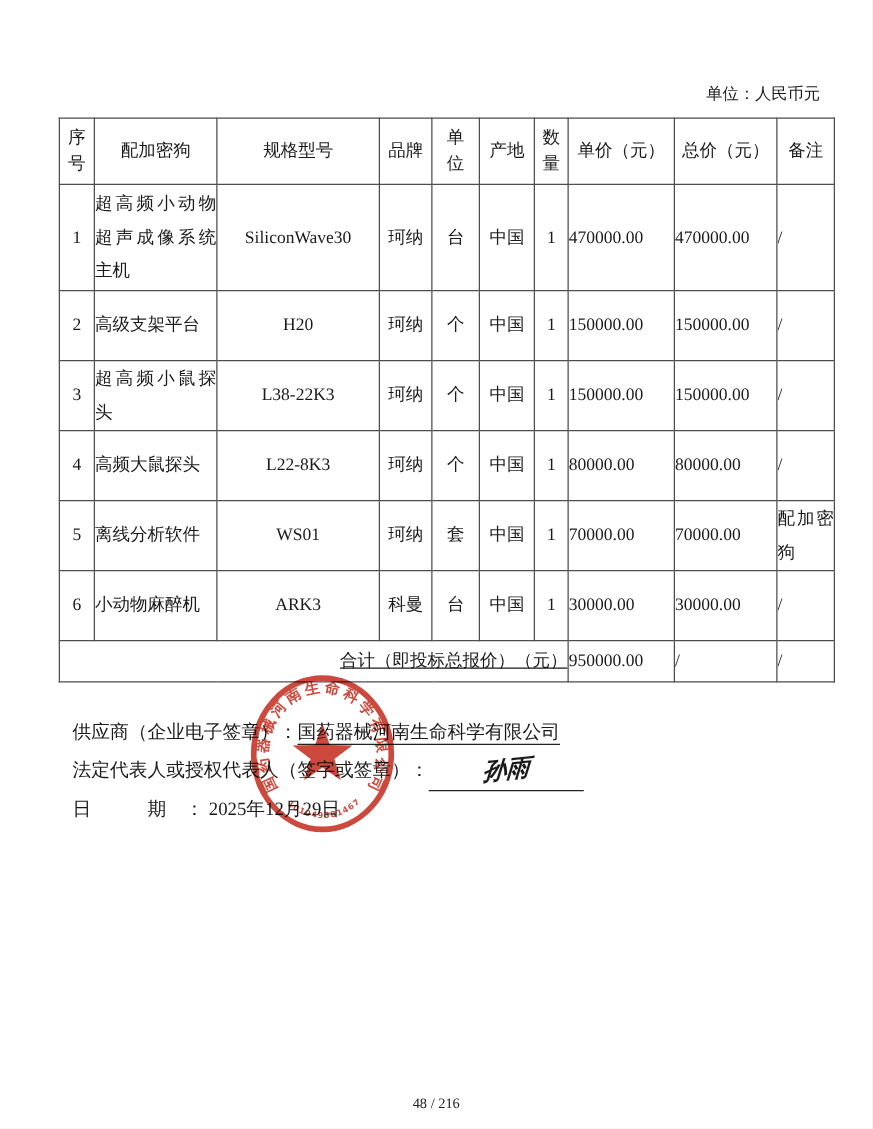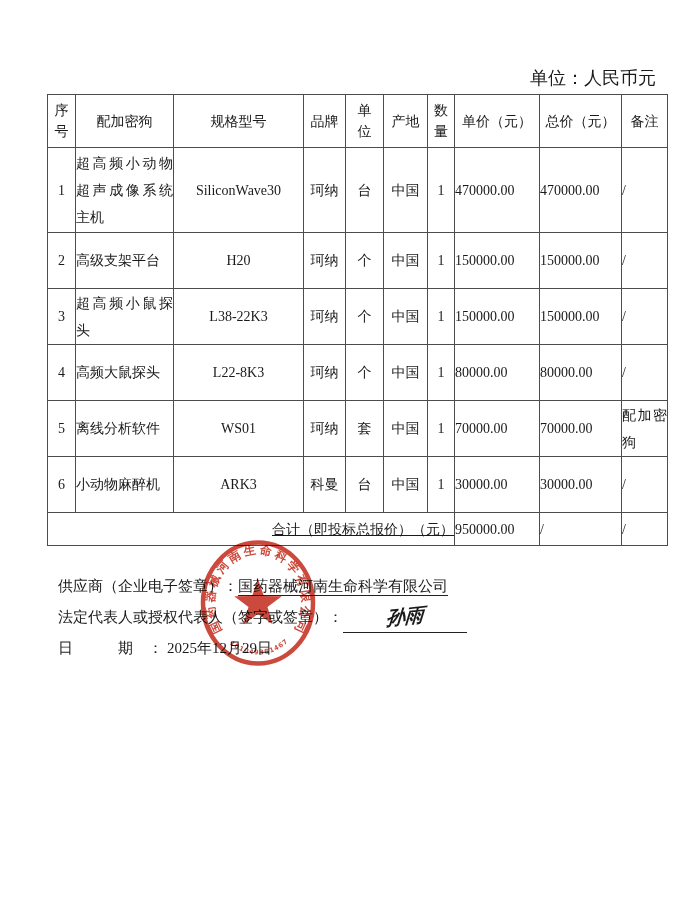--- a/index.html
+++ b/index.html
@@ -7,21 +7,21 @@
     position:relative; width:698px; height:903px; margin:0 auto;
     background:#ffffff; overflow:hidden;
     font-family:"Liberation Serif","DejaVu Serif",serif;
     color:#1a1a1a;
   }
   .doc-title {
     position:absolute; top:21px; left:0; width:100%;
     text-align:center; font-size:18px; font-weight:bold; letter-spacing:1px;
   }
   .unit-label {
-    position:absolute; top:66px; right:42px; font-size:18px;
+    position:absolute; top:66px; right:42px; font-size:13px;
   }
   table.quote {
     position:absolute; left:47px; top:94px; width:620px;
     border-collapse:collapse; table-layout:fixed; font-size:14px;
   }
   table.quote th, table.quote td {
     border:1px solid #4d4d4d; font-weight:normal;
     vertical-align:middle; overflow:hidden; padding:0;
     line-height:27px;
   }
@@ -199,14 +199,15 @@
       <polygon points="59,40 64.9,56.9 82.8,57.3 68.5,68.1 73.7,85.2 59,75 44.3,85.2 49.5,68.1 35.2,57.3 53.1,56.9" fill="#c73527"></polygon>
       <text font-size="12" fill="#c73527" font-weight="bold" font-family="'Liberation Serif','DejaVu Serif',serif">
         <textPath href="#arcTop" startOffset="0" textLength="205" lengthAdjust="spacing">国药器械河南生命科学有限公司</textPath>
       </text>
       <text font-size="6.5" fill="#c73527" font-weight="bold" font-family="'DejaVu Sans','Liberation Sans',sans-serif">
         <textPath href="#arcBottom" startOffset="2" textLength="64" lengthAdjust="spacing">101049381467</textPath>
       </text>
     </g>
   </svg>
 
+  <div class="page-number">48 / 216</div>
 
 </div>
 
 </body></html>

